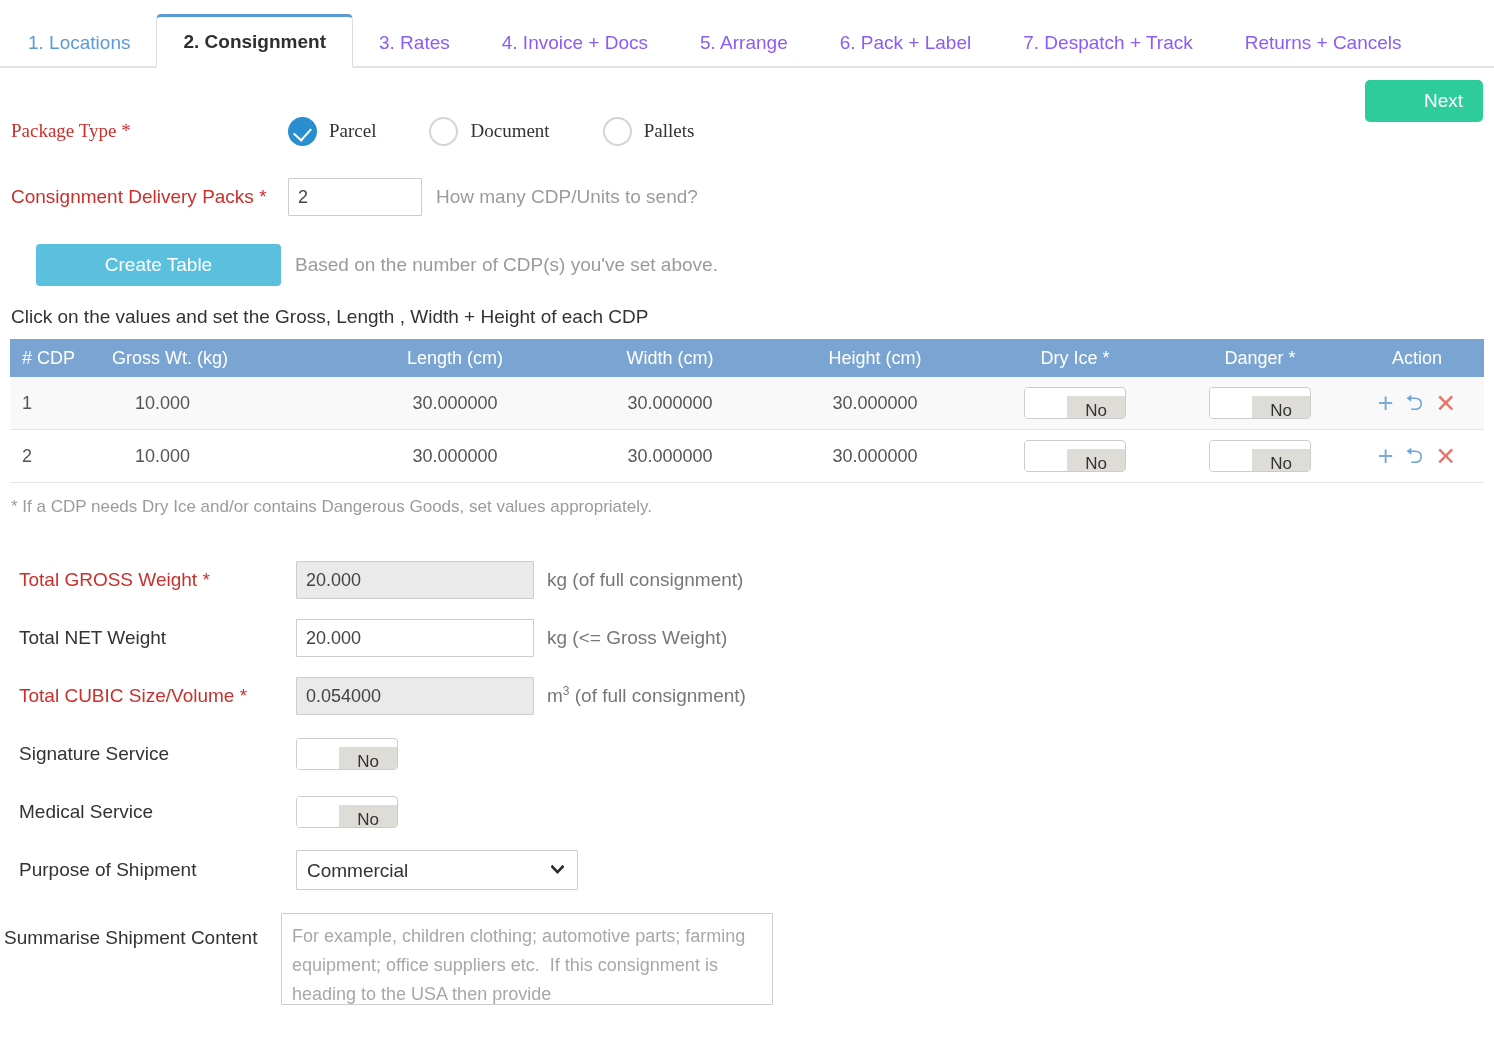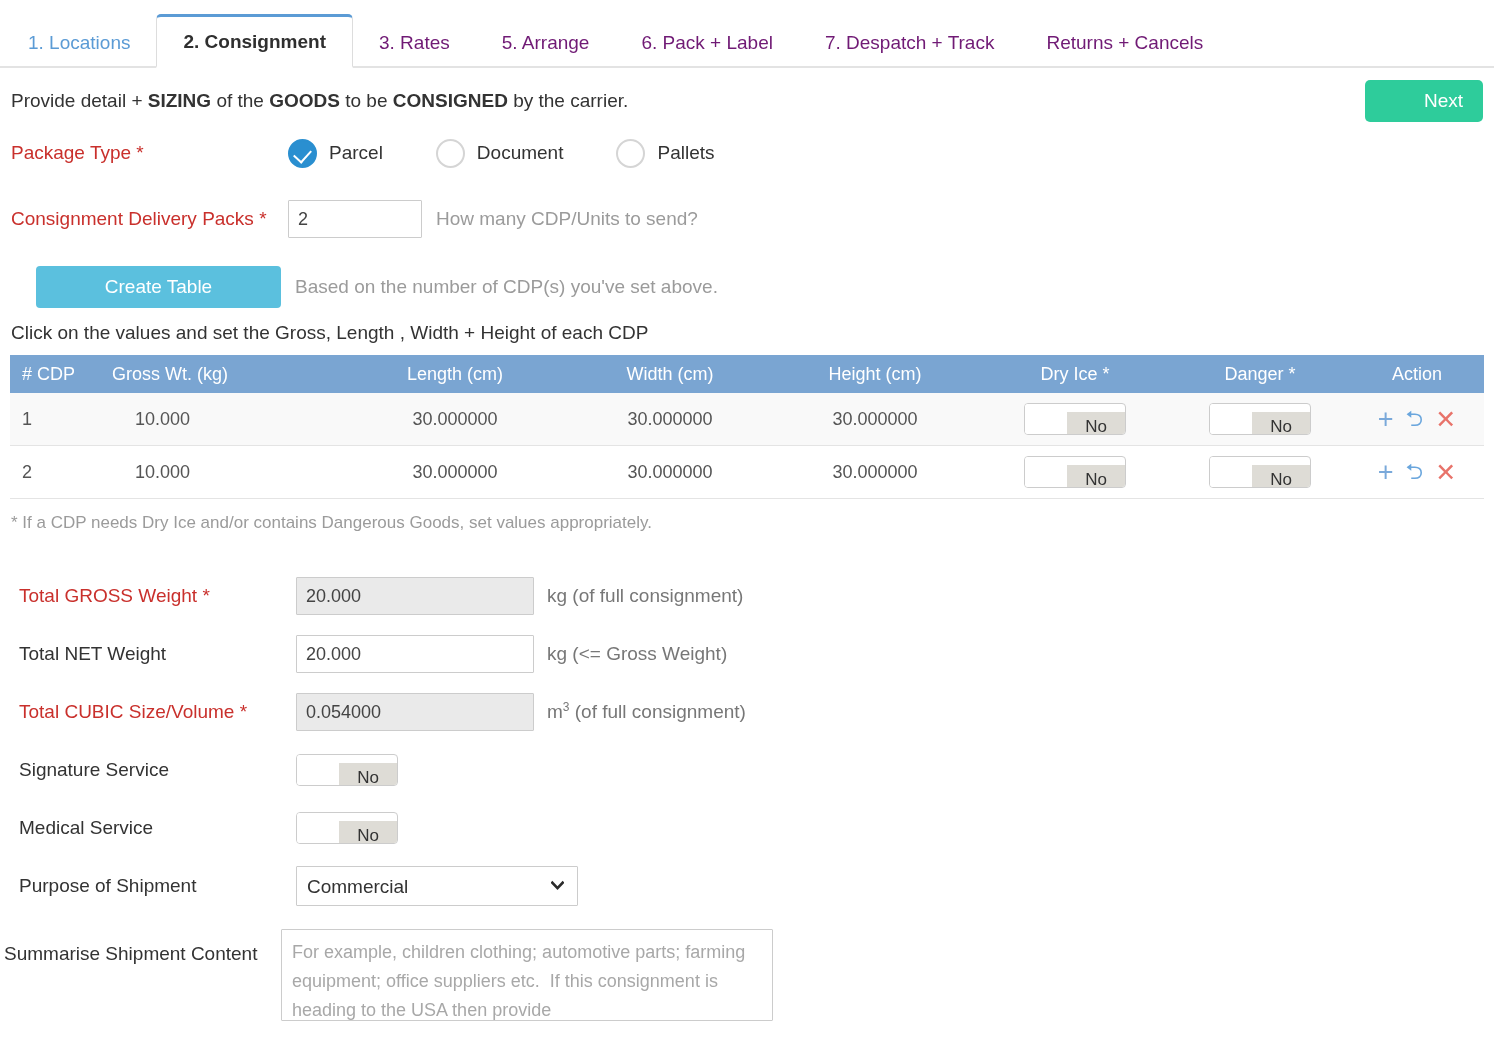--- a/index.html
+++ b/index.html
@@ -24,21 +24,21 @@
     box-sizing: border-box;
     padding-left: 2px;
   }
   .tabs {
     display: flex;
     align-items: flex-end;
     height: 100%;
   }
   .tab {
     font-size: 19px;
-    color: #701a75;
+    color: #8b5cf6;
     padding: 0 26px;
     height: 50px;
     line-height: 50px;
     box-sizing: border-box;
     white-space: nowrap;
     position: relative;
     top: 2px;
     cursor: pointer;
   }
   .tab.link { color: #5b9bd5; }
@@ -95,21 +95,21 @@
   }
   .flabel.req { color: #c9302c; }
   .flabel.req .star { color: #c9302c; }
   .hint {
     font-size: 19px;
     color: #9b9b9b;
     margin-left: 14px;
   }
 
   
-  .pkgrow { margin-top: 18px; height: 46px; }
+  .pkgrow { margin-top: 18px; height: 46px; font-family: Liberation Serif, serif; }
   .radio-group { display: flex; align-items: flex-start; }
   .radio-item {
     display: flex;
     align-items: center;
     margin-right: 53px;
     cursor: pointer;
   }
   .radio {
     width: 29px;
     height: 29px;
@@ -167,21 +167,21 @@
     color: #ffffff;
     border: none;
     border-radius: 4px;
     font-size: 19px;
     font-family: "Liberation Sans", sans-serif;
     cursor: pointer;
   }
 
   .clicknote {
     padding-left: 11px;
-    margin-top: 14px;
+    margin-top: 20px;
     font-size: 19px;
     color: #333333;
   }
 
   
   table.cdp {
     margin-top: 11px;
     width: 1474px;
     margin-left: 10px;
     border-collapse: collapse;
@@ -332,29 +332,29 @@
   textarea.ta::placeholder { color: #a8a8a8; }
 </style>
 </head>
 <body>
 
 <div class="tabbar">
   <div class="tabs">
     <div class="tab link">1. Locations</div>
     <div class="tab active">2. Consignment</div>
     <div class="tab">3. Rates</div>
+    <div class="tab">4. Invoice + Docs</div>
     <div class="tab">5. Arrange</div>
     <div class="tab">6. Pack + Label</div>
     <div class="tab">7. Despatch + Track</div>
     <div class="tab">Returns + Cancels</div>
   </div>
 </div>
 
 <div class="introrow">
-  <div class="intro"><span>Provide detail + </span><b>SIZING</b><span> of the </span><b>GOODS</b><span> to be </span><b>CONSIGNED</b><span> by the carrier.</span></div>
   <button class="next-btn">Next</button>
 </div>
 
 <div class="frow pkgrow">
   <div class="flabel req"><span>Package Type</span> <span class="star">*</span></div>
   <div class="radio-group">
     <div class="radio-item">
       <span class="radio sel"></span>
       <span class="radio-label">Parcel</span>
     </div>

